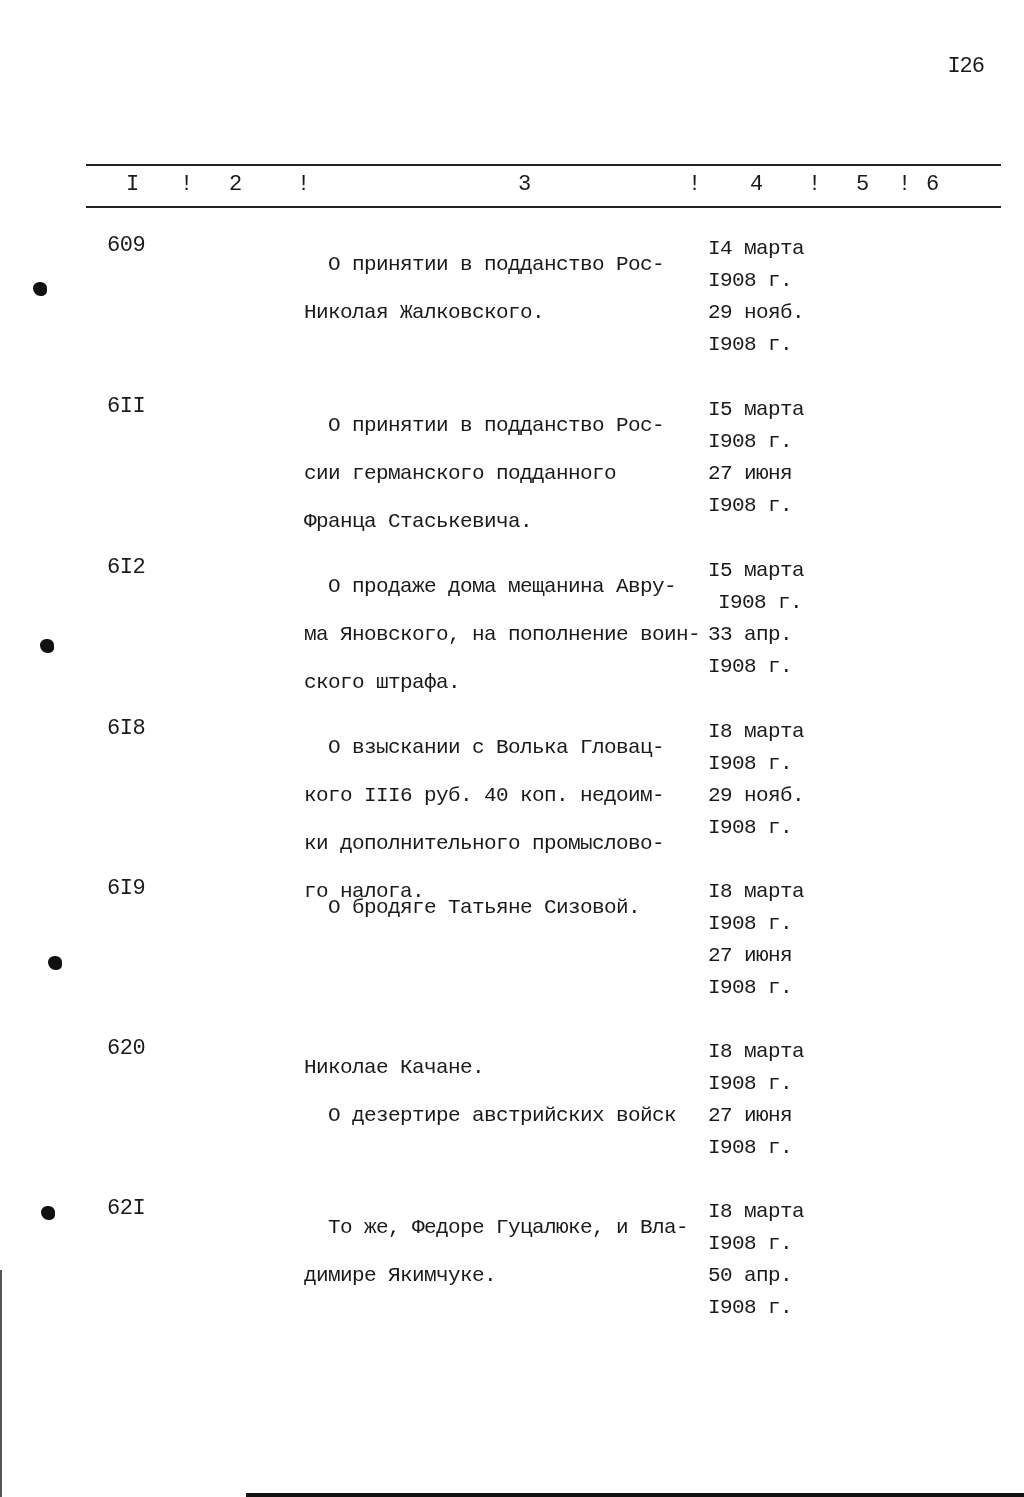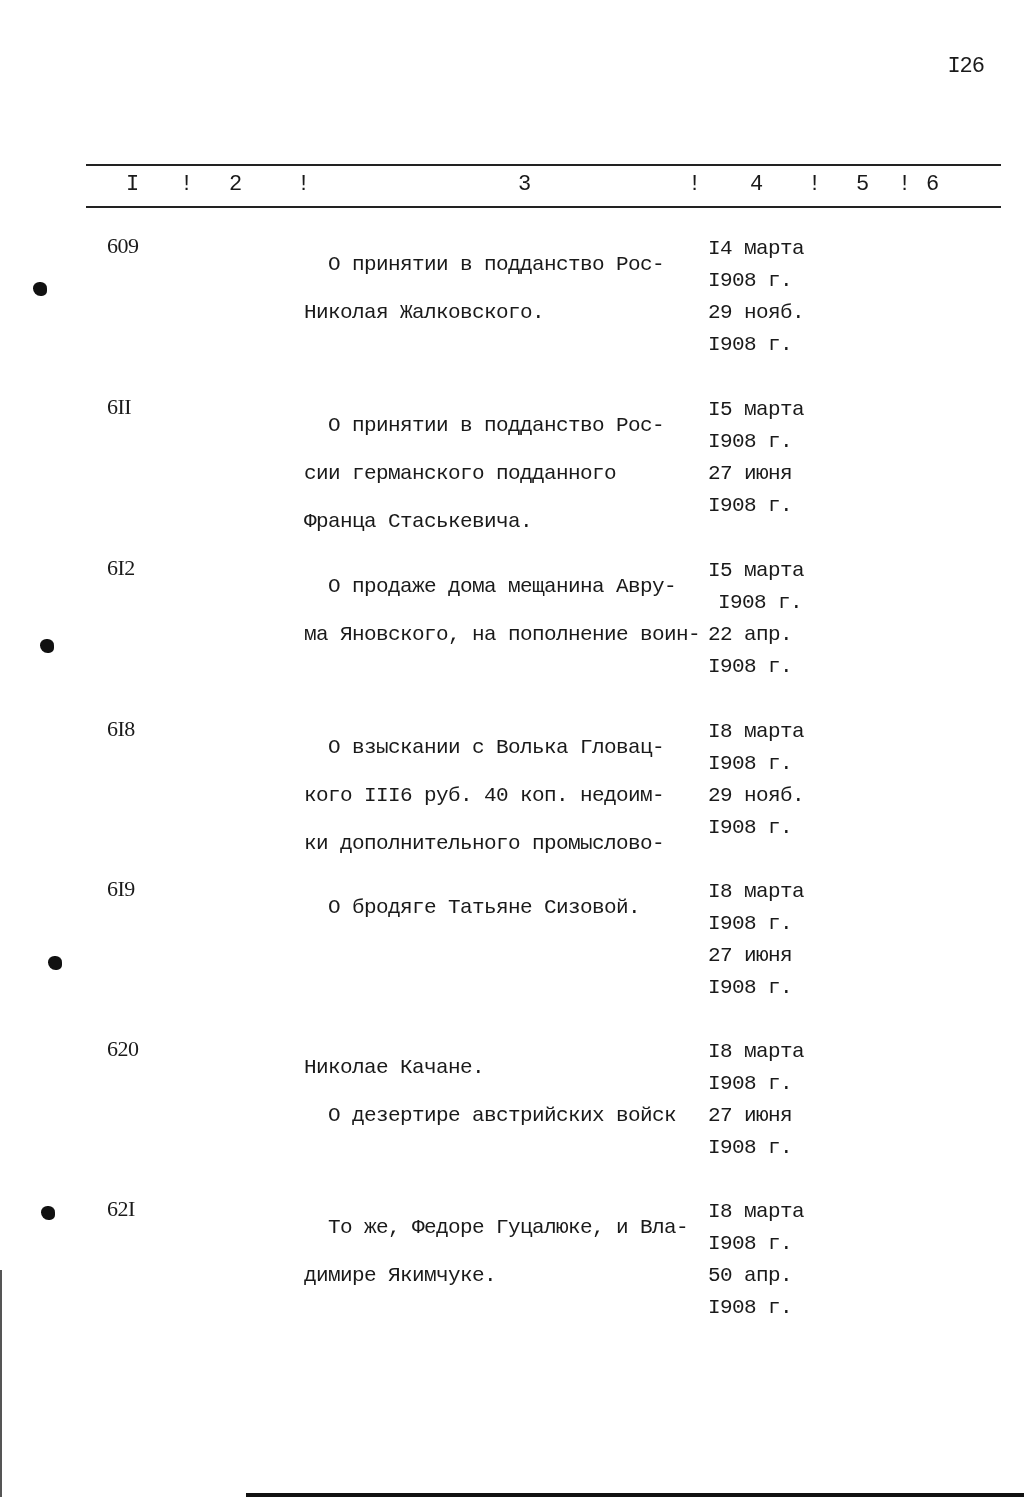--- a/index.html
+++ b/index.html
@@ -49,21 +49,20 @@
     position: absolute;
     left: 0;
     width: 1024px;
   }
   .entry .num {
     position: absolute;
     left: 107px;
     top: 0;
     font-size: 22px;
     letter-spacing: -0.5px;
-    font-family: Liberation Serif, serif;
   }
   .entry .desc {
     position: absolute;
     left: 304px;
     top: 0;
     width: 410px;
     font-size: 21px;
     line-height: 32px;
     letter-spacing: -0.6px;
   }
@@ -149,35 +148,37 @@
     <span class="line">27 июня</span>
     <span class="line">I908 г.</span>
   </div>
 </div>
 
 <div class="entry" style="top:555px">
   <span class="num">6I2</span>
   <div class="desc">
     <span class="line">  О продаже дома мещанина Авру-</span>
     <span class="line">ма Яновского, на пополнение воин-</span>
+    <span class="line">ского штрафа.</span>
   </div>
   <div class="dates">
     <span class="line">I5 марта</span>
     <span class="line" style="margin-left:10px">I908 г.</span>
-    <span class="line">22 апр.</span>
+    <span class="line">33 апр.</span>
     <span class="line">I908 г.</span>
   </div>
 </div>
 
 <div class="entry" style="top:716px">
   <span class="num">6I8</span>
   <div class="desc">
     <span class="line">  О взыскании с Волька Гловац-</span>
     <span class="line">кого III6 руб. 40 коп. недоим-</span>
     <span class="line">ки дополнительного промыслово-</span>
+    <span class="line">го налога.</span>
   </div>
   <div class="dates">
     <span class="line">I8 марта</span>
     <span class="line">I908 г.</span>
     <span class="line">29 нояб.</span>
     <span class="line">I908 г.</span>
   </div>
 </div>
 
 <div class="entry" style="top:876px">

